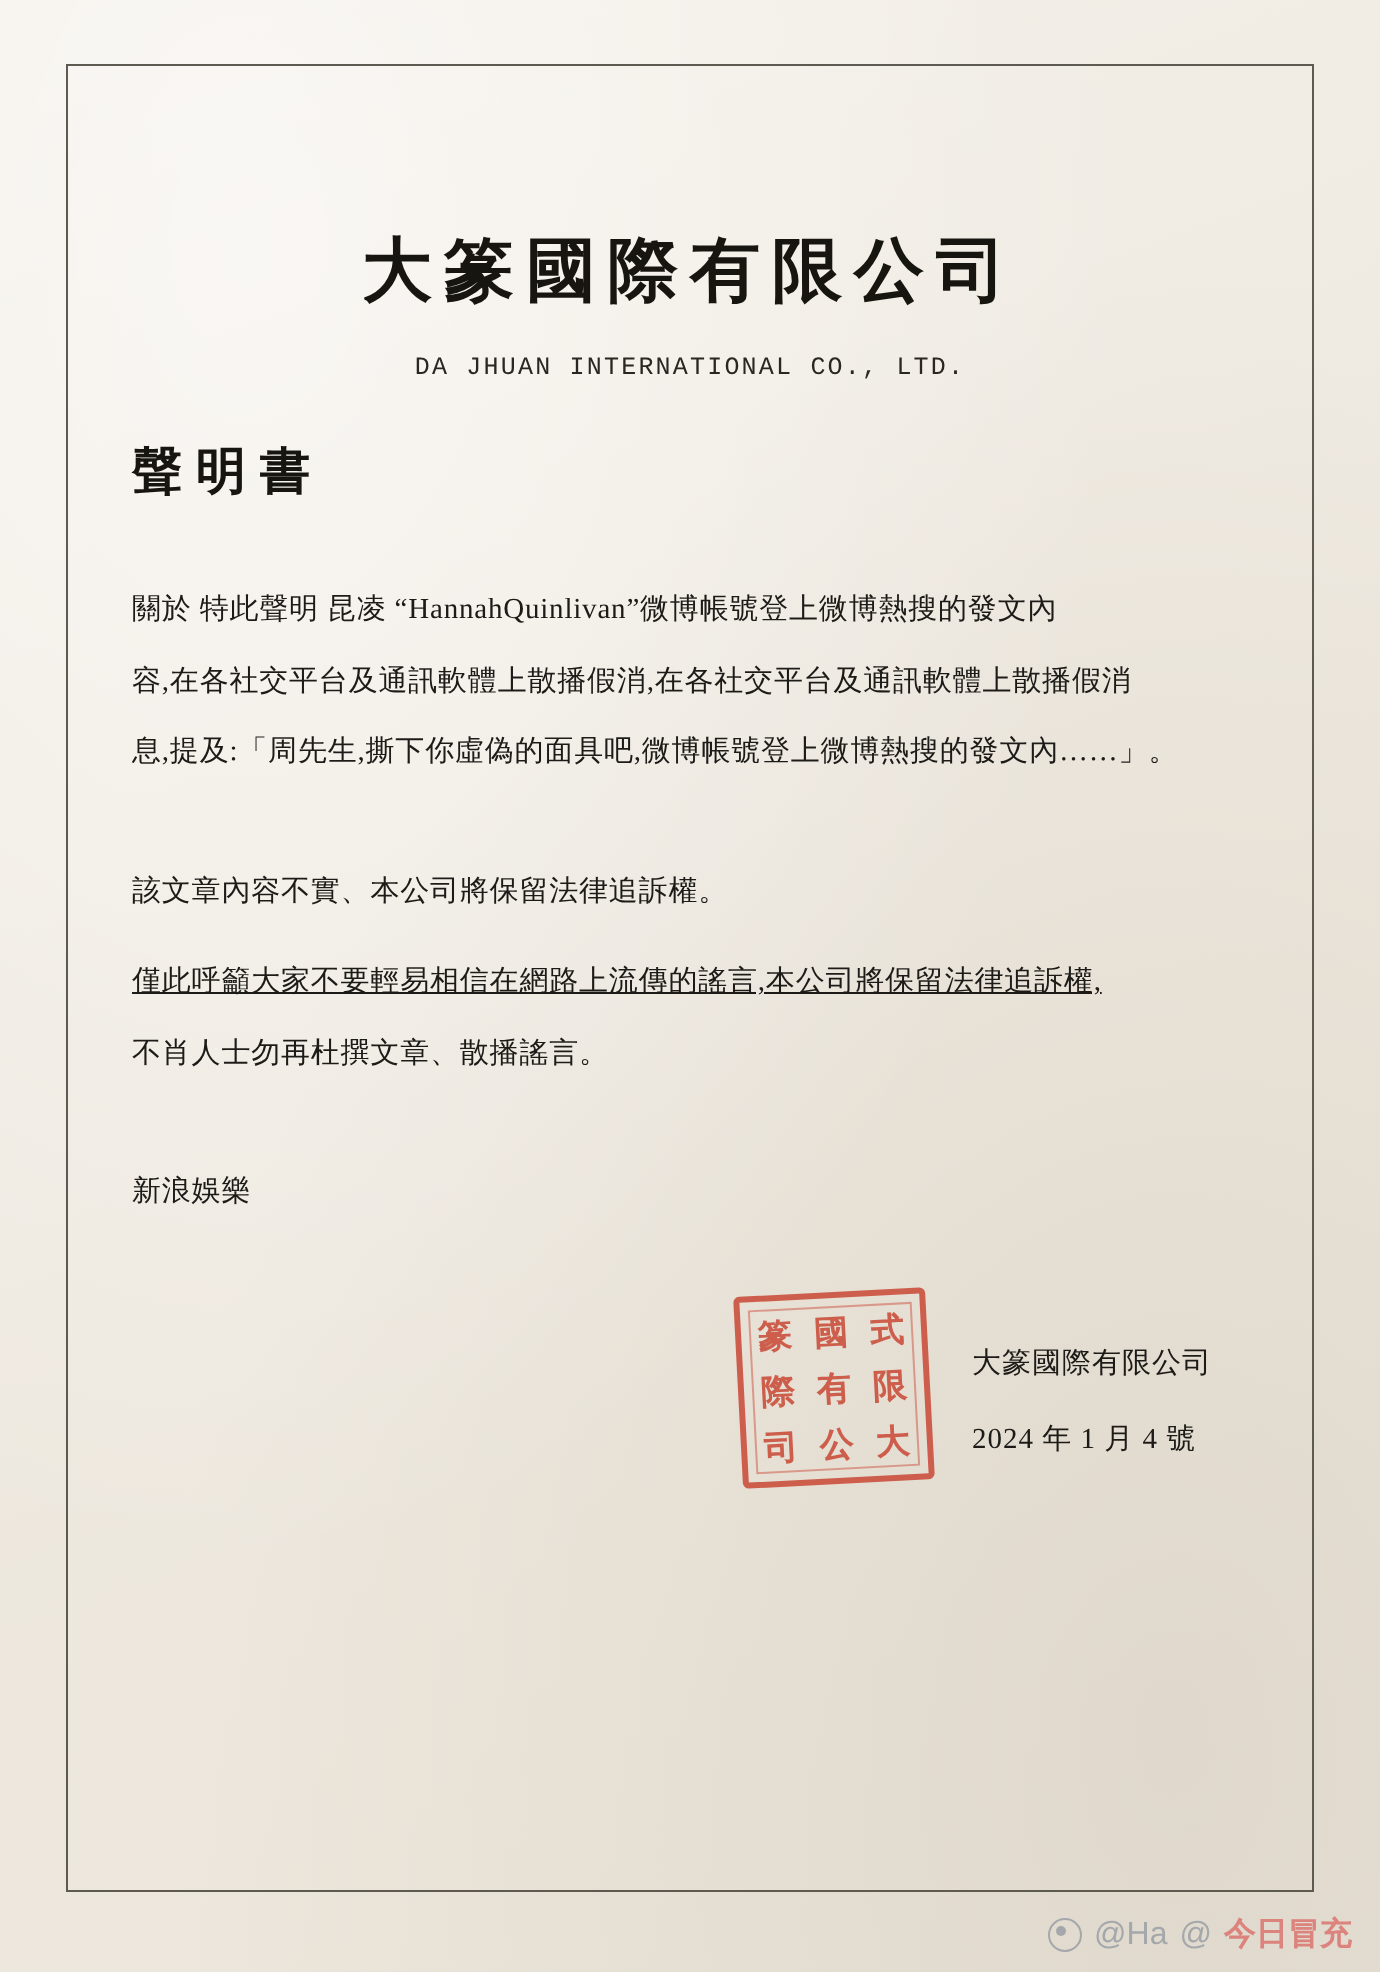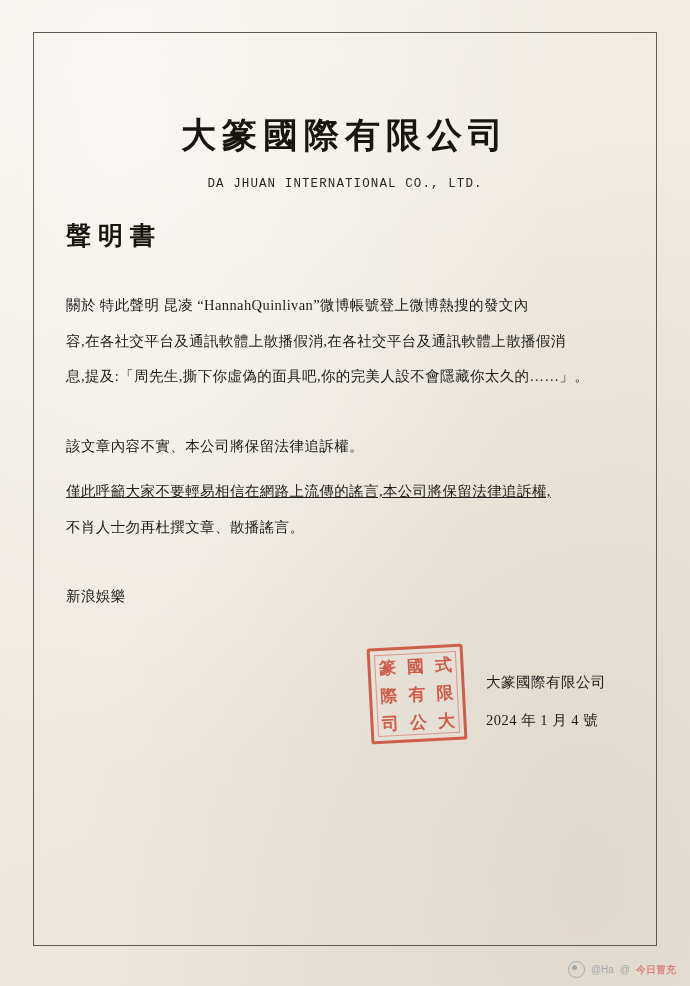--- a/index.html
+++ b/index.html
@@ -139,21 +139,21 @@
     color: #1d1b18;
     letter-spacing: 0.5px;
   }
   .watermark {
     position: absolute;
     right: 14px;
     bottom: 8px;
     display: flex;
     align-items: center;
     gap: 6px;
-    font-size: 10px;
+    font-size: 16px;
     color: #8c8c92;
     font-family: "Liberation Sans", sans-serif;
     opacity: 0.85;
   }
   .wm-eye {
     display: inline-block;
     width: 15px;
     height: 15px;
     border-radius: 50%;
     border: 1.6px solid #9aa0a6;
@@ -186,21 +186,21 @@
 
   <div id="content">
 
     <div class="company-name">大篆國際有限公司</div>
     <div class="company-en">DA JHUAN INTERNATIONAL CO., LTD.</div>
     <div class="doc-title">聲明書</div>
 
     <div class="body-block">
       <p>關於 特此聲明 昆凌 “HannahQuinlivan”微博帳號登上微博熱搜的發文內</p>
       <p>容,在各社交平台及通訊軟體上散播假消,在各社交平台及通訊軟體上散播假消</p>
-      <p>息,提及:「周先生,撕下你虛偽的面具吧,你的完美人設不會隱藏你太久的……」。</p>
+      <p>息,提及:「周先生,撕下你虛偽的面具吧,微博帳號登上微博熱搜的發文內……」。</p>
       <p class="para-gap">該文章內容不實、本公司將保留法律追訴權。</p>
       <p class="para-tight">僅此呼籲大家不要輕易相信在網路上流傳的謠言,本公司將保留法律追訴權,</p>
       <p>不肖人士勿再杜撰文章、散播謠言。</p>
       <p class="para-gap">新浪娛樂</p>
     </div>
 
     <div class="sign-area">
       <div class="stamp">
         <span>篆</span>
         <span>國</span>

